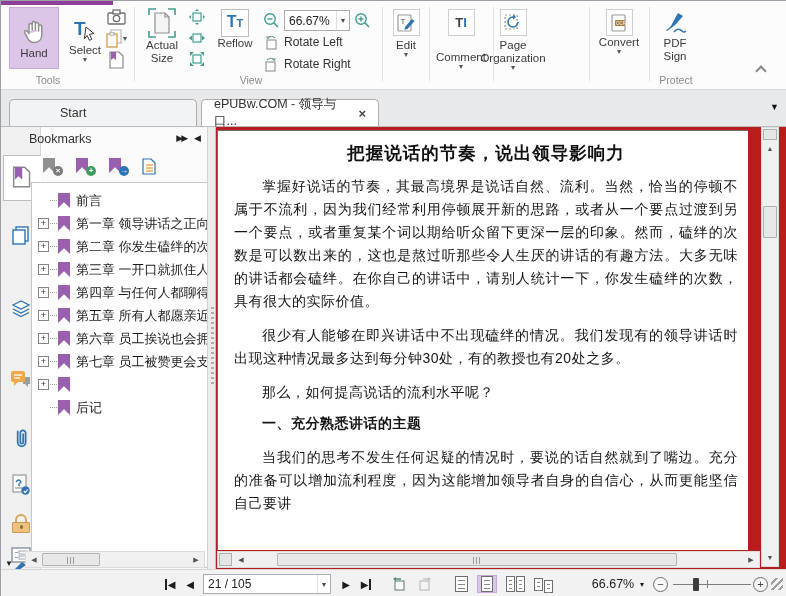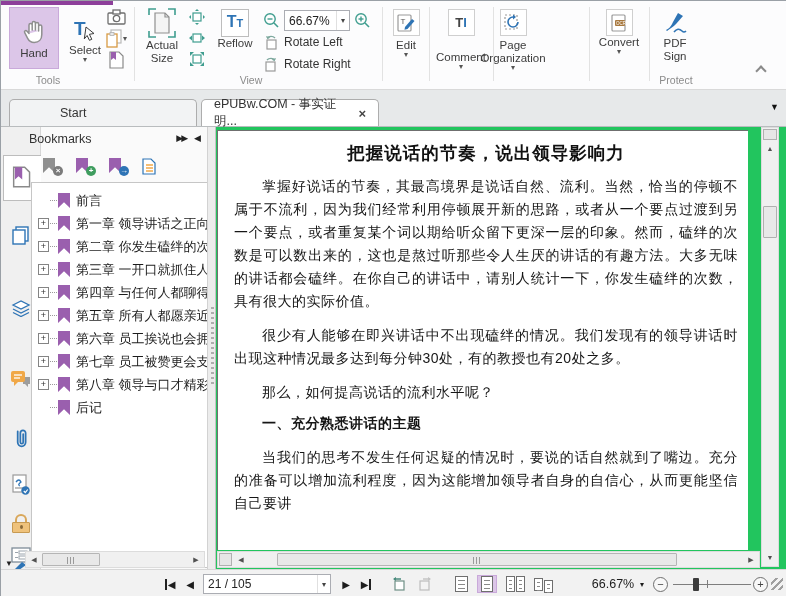--- a/index.html
+++ b/index.html
@@ -66,21 +66,21 @@
   .sb-thumb { height:13px; background:#e8e8e8; border:1px solid #b5b5b5; border-radius:1px; position:relative; }
   .sb-grip { position:absolute; left:50%; top:3px; transform:translateX(-50%); width:8px; height:7px;
              background:repeating-linear-gradient(90deg,#9a9a9a 0 1px,transparent 1px 3px); }
 
   
   #splitter { position:absolute; left:206px; top:0; width:9px; height:442px; background:#ececec; border-left:1px solid #d2d2d2; border-right:1px solid #c2c2c2; }
   #splitter .grip { position:absolute; left:3px; top:180px; width:3px; height:80px;
                     background:repeating-linear-gradient(#adadad 0 2px,transparent 2px 5px); }
 
   
-  #docpane { position:absolute; left:215px; top:0; width:571px; height:442px; background:#22c55e; }
+  #docpane { position:absolute; left:215px; top:0; width:571px; height:442px; background:#b91c1c; }
   #page { position:absolute; left:1px; top:3px; width:531px; height:420px; background:#fff;
           border-left:1px solid #6f6f6f; border-top:1px solid #6f6f6f; overflow:hidden; }
   #page .inner { padding:6px 10px 0 16px; }
   .doc-title { font-size:17.5px; font-weight:bold; color:#111; text-align:center; letter-spacing:1px; margin:4px 0 10px 0; }
   .para { font-size:14px; line-height:23px; color:#161616; text-indent:2em; letter-spacing:0.5px; margin-bottom:11px; text-align:justify; }
   .doc-h2 { font-size:14px; font-weight:bold; color:#161616; text-indent:2em; letter-spacing:0.5px; margin:2px 0 13px 0; }
 
   
   #vscroll { position:absolute; left:545px; top:0; width:18px; height:440px; background:#f0f0f0; border:1px solid #dcdcdc; }
   #vscroll .splitbox { position:absolute; left:1px; top:1px; width:14px; height:11px; background:#e6e6e6; border:1px solid #b0b0b0; }
@@ -274,21 +274,21 @@
     <div style="position:absolute; left:756px; top:66px;">
       <div class="chev-up"></div>
     </div>
   </div>
 
   <div id="tabbar">
     <div class="tab tab-start">
       <span style="margin-left:38px;">Start</span>
     </div>
     <div class="tab tab-doc">
-      <span>ePUBw.COM - 事实证明...</span>
+      <span>ePUBw.COM - 领导与口...</span>
       <span class="closex">×</span>
     </div>
     <div style="position:absolute; right:8px; top:12px; font-size:9px; color:#111;">▼</div>
   </div>
 
   <div id="main">
 
     <div id="navstrip">
       <div class="navtile" style="top:28px;"></div>
       <div class="navicon" style="top:38px;">
@@ -434,21 +434,20 @@
         <div class="bm-row">
           <span class="exp"></span>
             <span class="dots"></span>
           <span class="flagshape bm-flag"></span>
           <span class="bm-label">第七章 员工被赞更会支</span>
         </div>
         <div class="bm-row">
           <span class="exp"></span>
             <span class="dots"></span>
           <span class="flagshape bm-flag"></span>
-          <span class="bm-label">第八章 领导与口才精彩</span>
         </div>
         <div class="bm-row">
           <span class="noexp"></span>
             <span class="dots"></span>
           <span class="flagshape bm-flag"></span>
           <span class="bm-label">后记</span>
         </div>
       </div>
 
       <div class="hscroll" style="left:-16px; bottom:1px; width:180px;">

